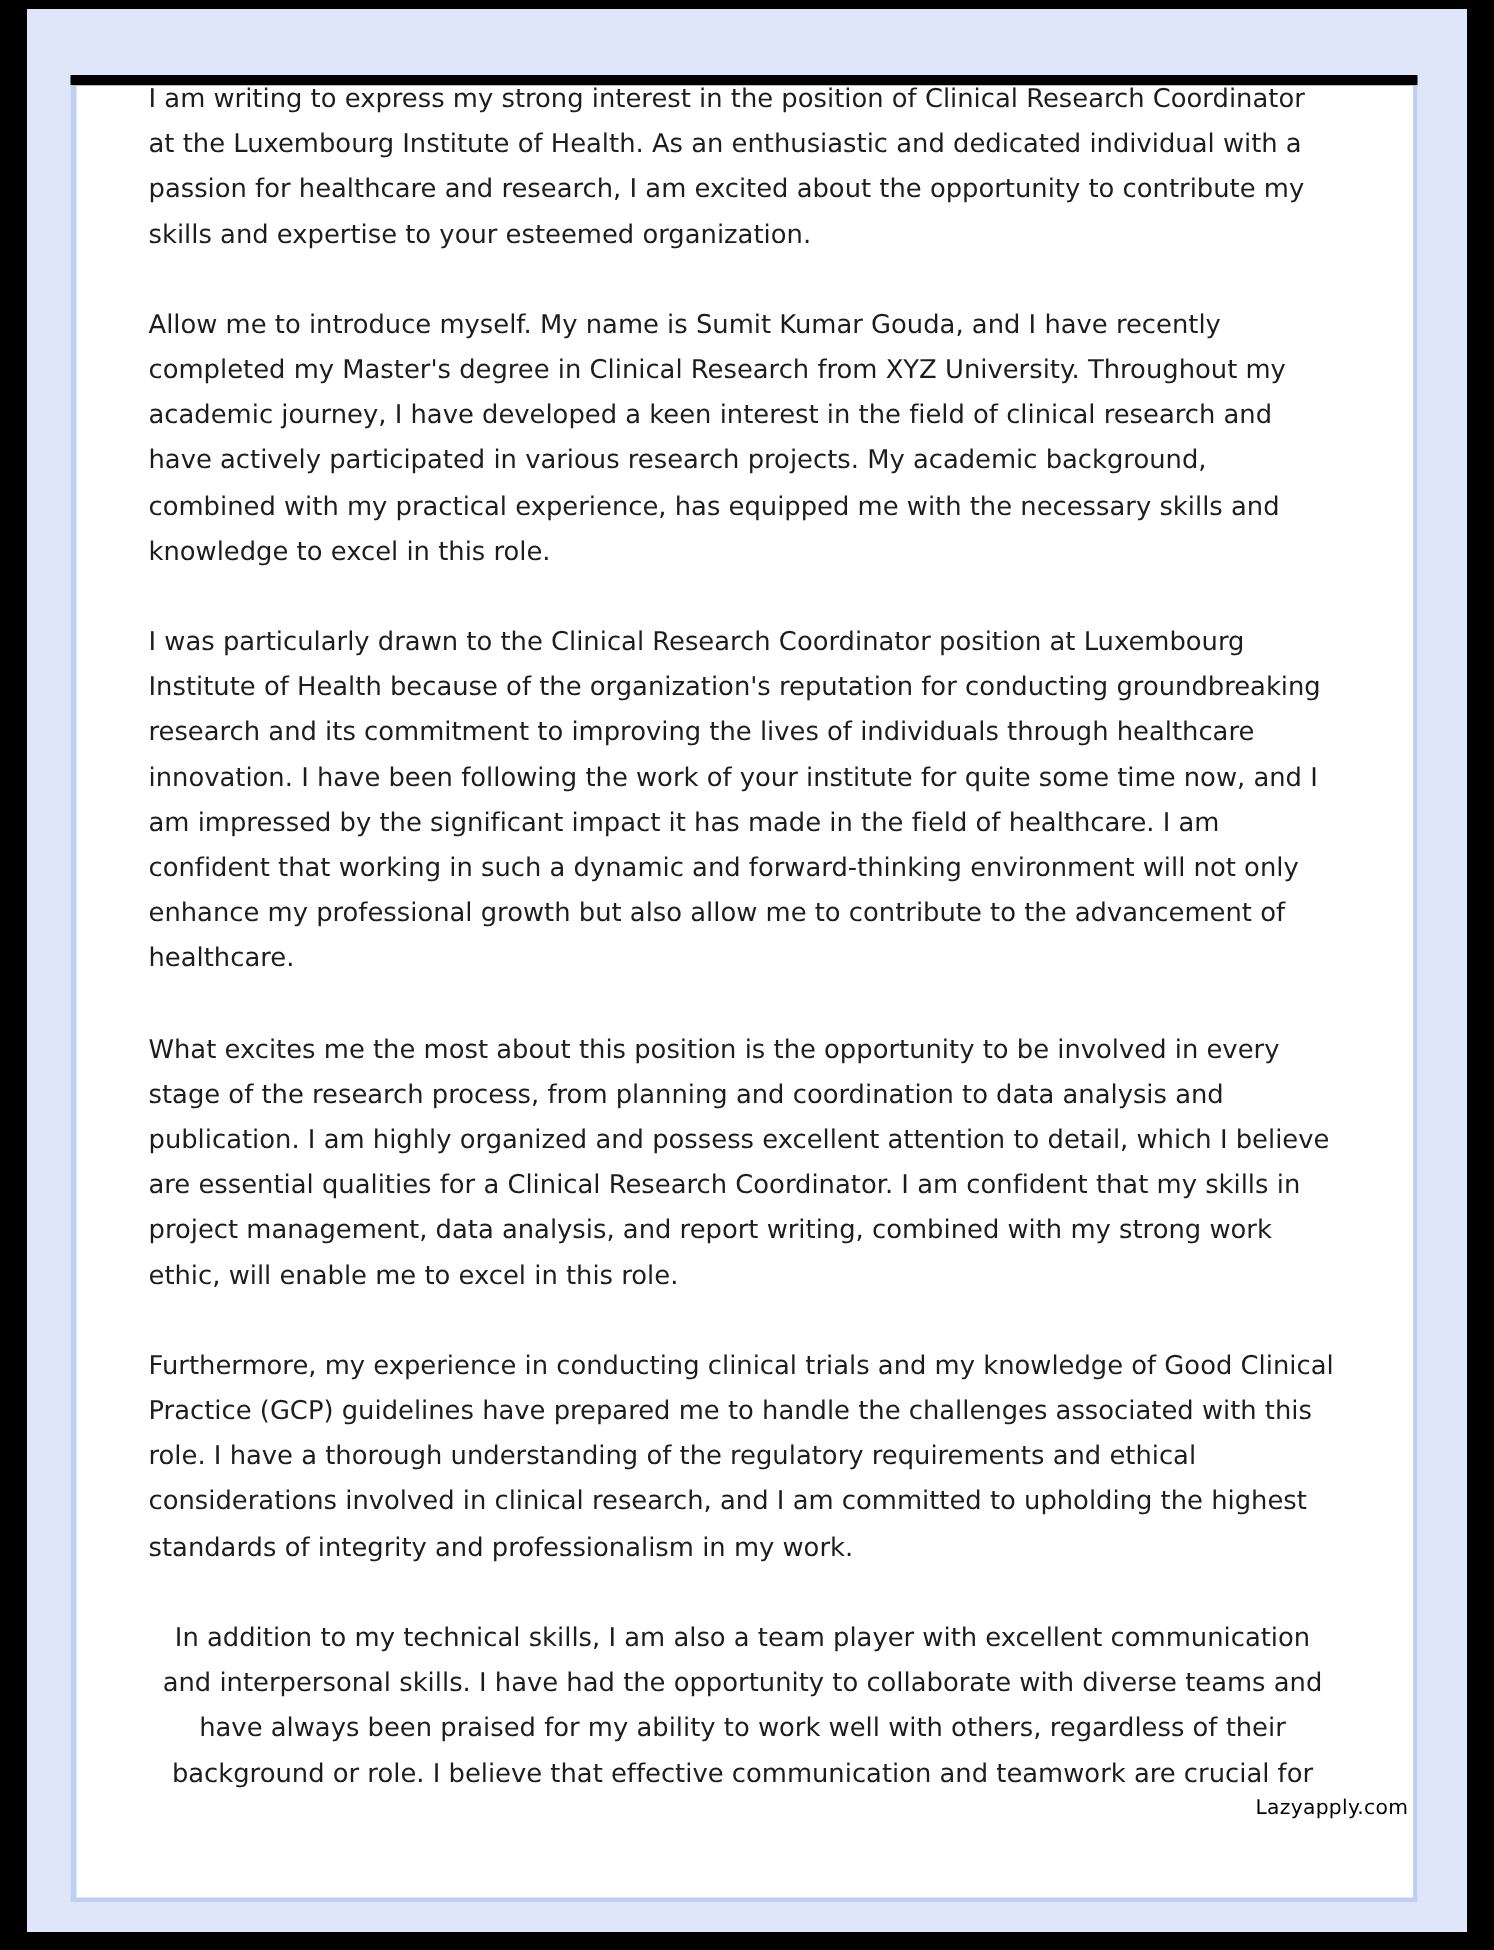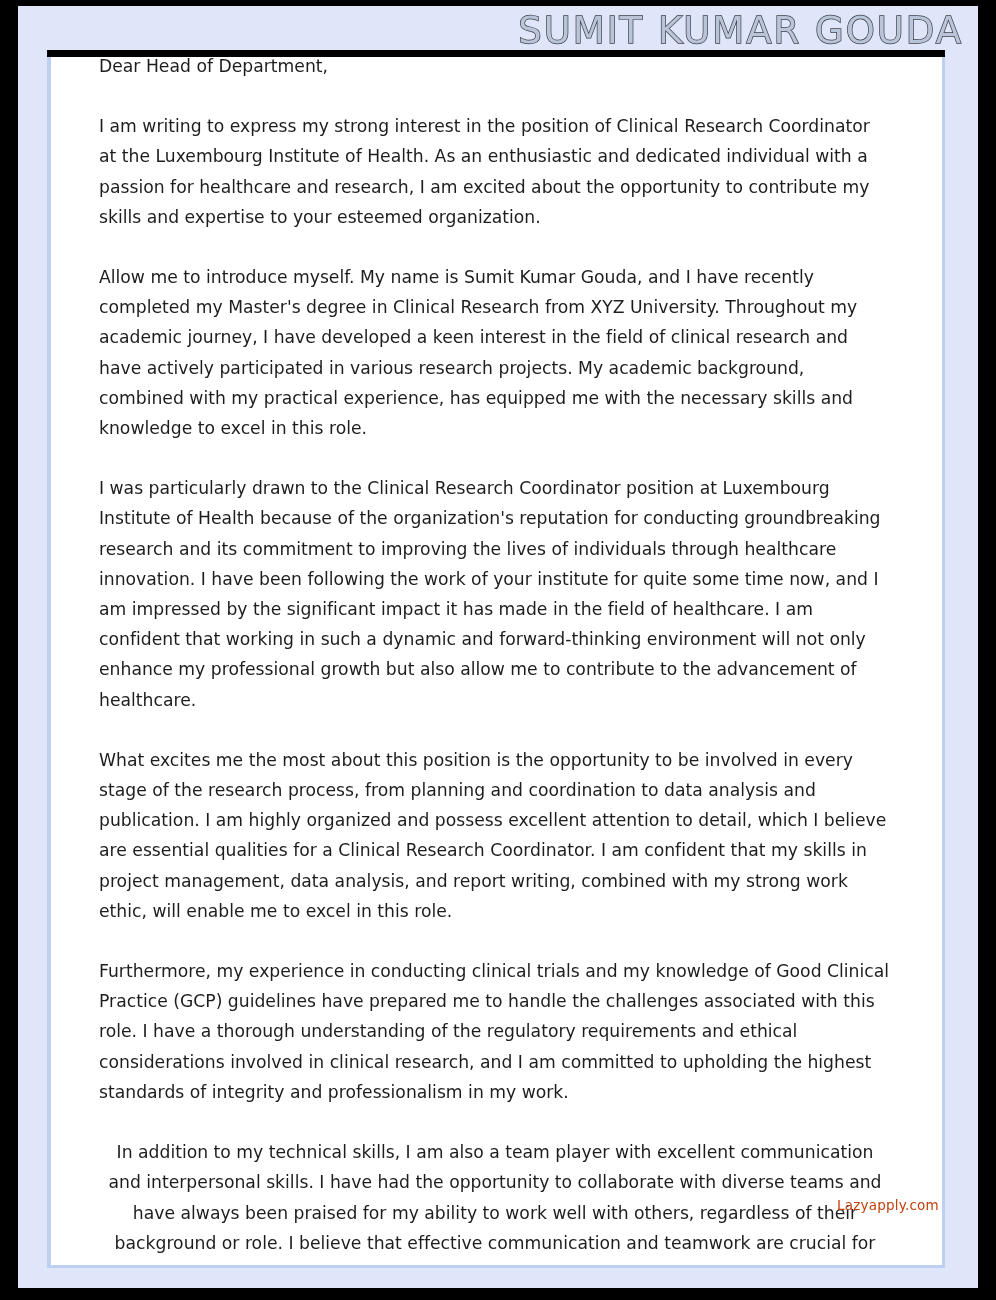--- a/index.html
+++ b/index.html
@@ -98,40 +98,36 @@
     text-align: center;
   }
 
   
   #watermark {
     position: absolute;
     left: 819px;
     top: 1193px;
     font-size: 13.5px;
     line-height: 1;
-    color: #c2410c;
+    color: #000000;
     letter-spacing: 0.2px;
     white-space: nowrap;
   }
 </style>
 </head>
 <body>
 
 <div id="page">
 
-  <div id="header">
-    <div id="doc-title">SUMIT KUMAR GOUDA</div>
-  </div>
 
   <div id="title-rule"></div>
 
   <div id="letter-card"></div>
 
   <div id="letter-body">
-    <p>Dear Head of Department,</p>
     <p>I am writing to express my strong interest in the position of Clinical Research Coordinator at the Luxembourg Institute of Health. As an enthusiastic and dedicated individual with a passion for healthcare and research, I am excited about the opportunity to contribute my skills and expertise to your esteemed organization.</p>
     <p>Allow me to introduce myself. My name is Sumit Kumar Gouda, and I have recently completed my Master's degree in Clinical Research from XYZ University. Throughout my academic journey, I have developed a keen interest in the field of clinical research and have actively participated in various research projects. My academic background, combined with my practical experience, has equipped me with the necessary skills and knowledge to excel in this role.</p>
     <p>I was particularly drawn to the Clinical Research Coordinator position at Luxembourg Institute of Health because of the organization's reputation for conducting groundbreaking research and its commitment to improving the lives of individuals through healthcare innovation. I have been following the work of your institute for quite some time now, and I am impressed by the significant impact it has made in the field of healthcare. I am confident that working in such a dynamic and forward-thinking environment will not only enhance my professional growth but also allow me to contribute to the advancement of healthcare.</p>
     <p>What excites me the most about this position is the opportunity to be involved in every stage of the research process, from planning and coordination to data analysis and publication. I am highly organized and possess excellent attention to detail, which I believe are essential qualities for a Clinical Research Coordinator. I am confident that my skills in project management, data analysis, and report writing, combined with my strong work ethic, will enable me to excel in this role.</p>
     <p>Furthermore, my experience in conducting clinical trials and my knowledge of Good Clinical Practice (GCP) guidelines have prepared me to handle the challenges associated with this role. I have a thorough understanding of the regulatory requirements and ethical considerations involved in clinical research, and I am committed to upholding the highest standards of integrity and professionalism in my work.</p>
     <p>In addition to my technical skills, I am also a team player with excellent communication and interpersonal skills. I have had the opportunity to collaborate with diverse teams and have always been praised for my ability to work well with others, regardless of their background or role. I believe that effective communication and teamwork are crucial for</p>
   </div>
 
   <div id="watermark">Lazyapply.com</div>
 

